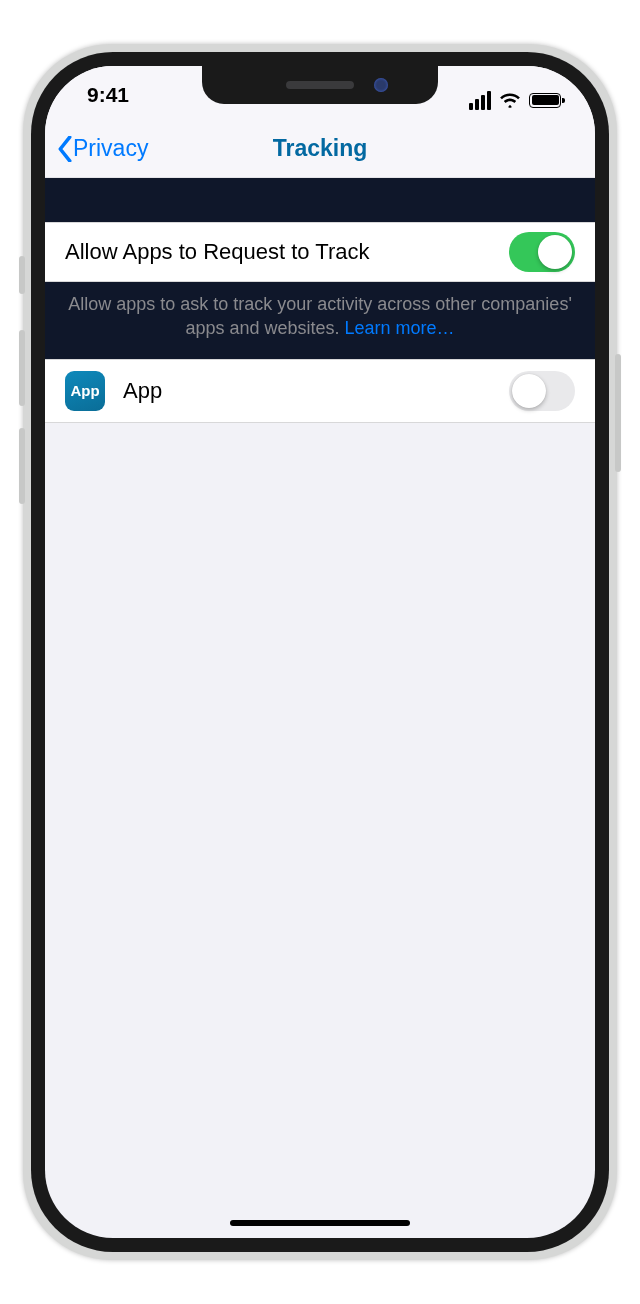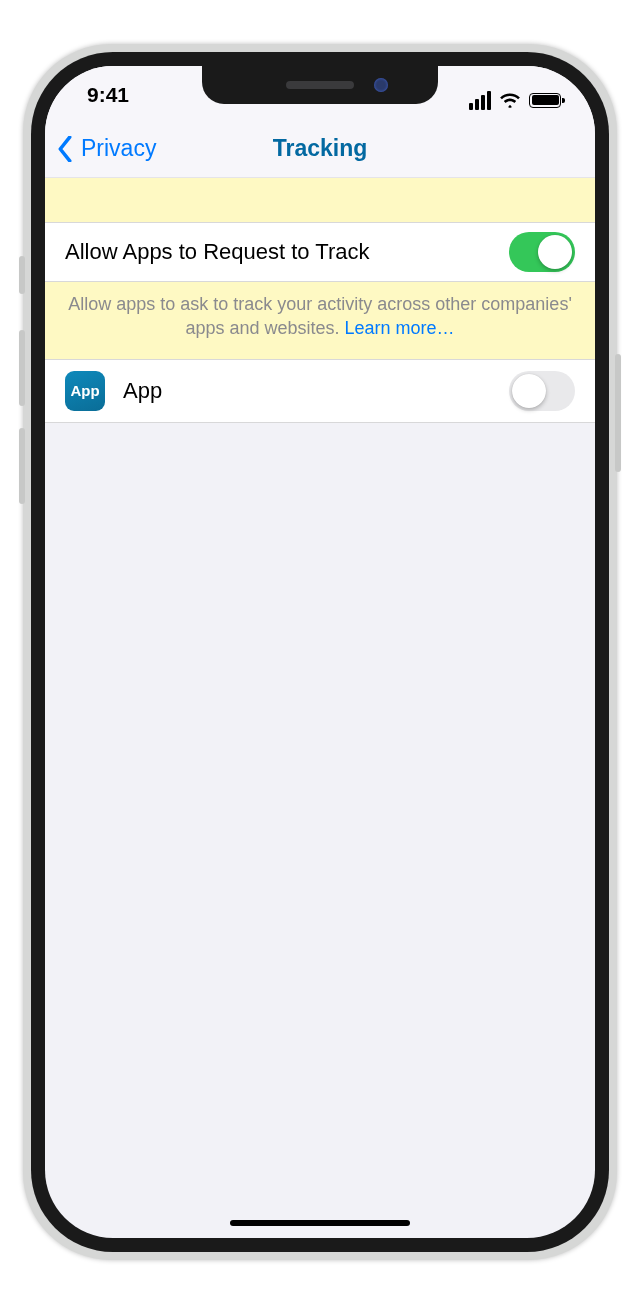--- a/index.html
+++ b/index.html
@@ -159,38 +159,38 @@
       display: flex;
       align-items: center;
       position: relative;
       border-bottom: 1px solid rgba(0,0,0,0.07);
       padding: 0 12px;
     }
     .back-button {
       display: flex;
       align-items: center;
       color: #007aff;
-      gap: 8px;
+      gap: 0;
       cursor: pointer;
     }
     .back-chevron { width: 16px; height: 26px; }
     .back-label { font-size: 23px; }
     .nav-title {
       position: absolute;
       left: 0; right: 0;
       text-align: center;
       font-size: 23px;
       font-weight: 600;
       color: #0369a1;
       pointer-events: none;
     }
 
     
     .content {
-      background: #fef9c3;
+      background: #0f172a;
     }
     .spacer-top { height: 44px; }
     .row {
       background: #fff;
       display: flex;
       align-items: center;
       padding: 0 20px;
       height: 60px;
       border-top: 0.7px solid rgba(60,60,67,0.2);
       border-bottom: 0.7px solid rgba(60,60,67,0.2);

